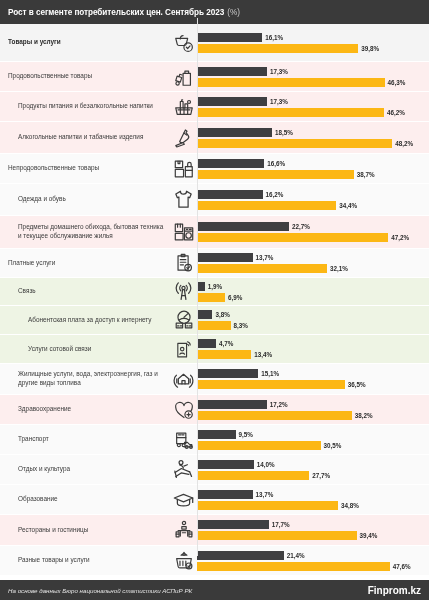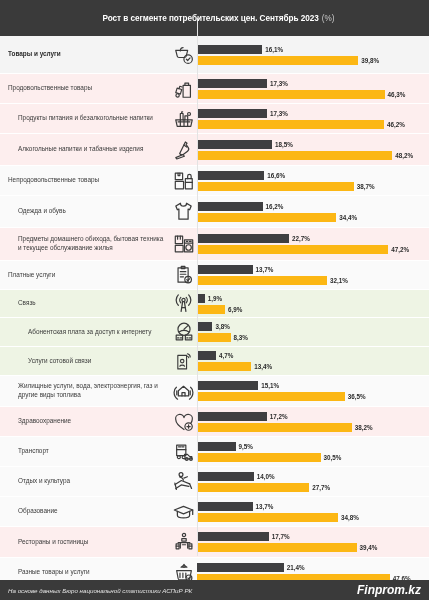--- a/index.html
+++ b/index.html
@@ -10,25 +10,24 @@
     overflow: hidden;
   }
   #sheet {
     position: relative;
     width: 429px; height: 600px;
     background: #ffffff;
   }
 
   
   .titlebar {
-    height: 36px;
+    height: 24px;
     background: #3a3a3a;
     display: flex; align-items: center;
     padding-left: 8px;
-    justify-content: center;
   }
   .titlebar .t-main {
     font-size: 8.2px; font-weight: bold; color: #ffffff;
     letter-spacing: -0.05px;
   }
   .titlebar .t-sub {
     font-size: 8.2px; color: #c9c9c9; margin-left: 3px;
   }
 
   
@@ -109,21 +108,21 @@
     position: absolute; left: 0; bottom: 0;
     width: 429px; height: 20px;
     background: #3a3a3a;
     display: flex; align-items: center; justify-content: space-between;
     padding: 0 8px;
   }
   .footer .src {
     font-size: 6.2px; color: #e4e4e4; font-style: italic;
   }
   .footer .brand {
-    font-size: 12px; color: #ffffff; font-weight: bold; font-style: italic;
+    font-size: 10px; color: #ffffff; font-weight: bold; 
   }
 </style>
 </head>
 <body>
 
 <div id="sheet">
 
   <div class="titlebar">
     <div class="t-main">Рост в сегменте потребительских цен. Сентябрь 2023</div>
     <div class="t-sub">(%)</div>

